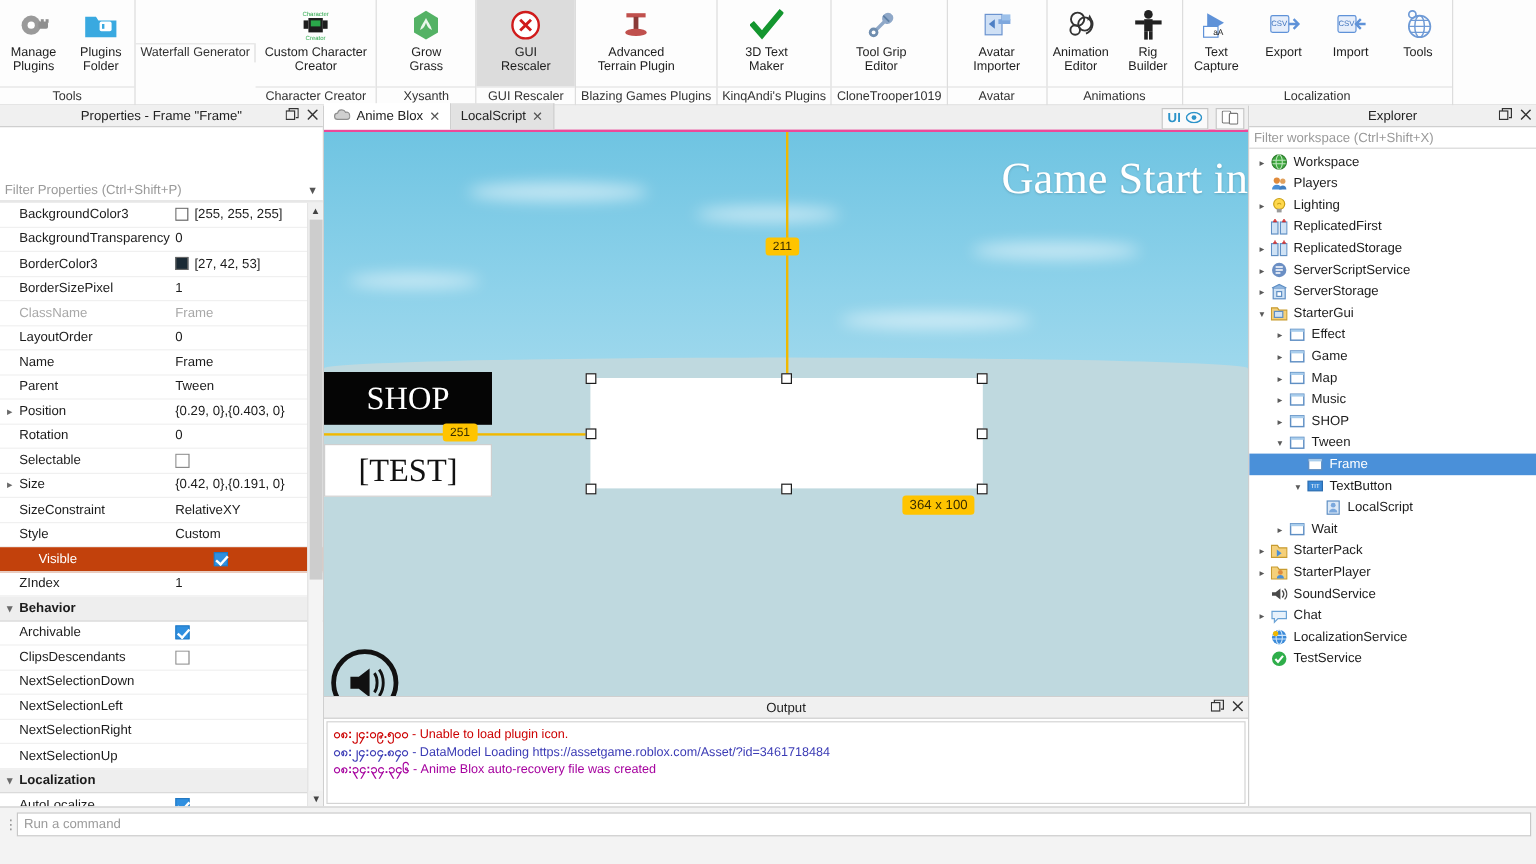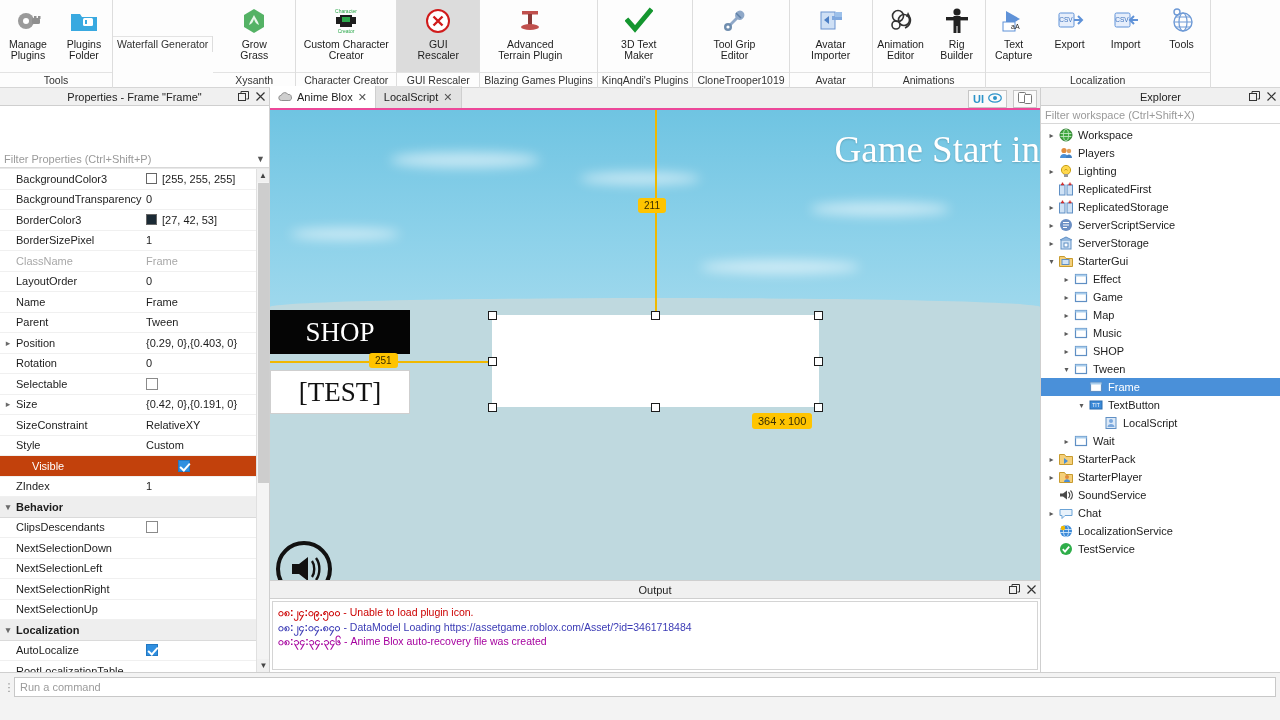--- a/index.html
+++ b/index.html
@@ -292,49 +292,49 @@
             <span class="tool-txt"><span>Plugins</span><br><span>Folder</span></span>
           </div>
         </div>
         <div class="rg-label">Tools</div>
       </div>
       <div class="ribbon-group">
         <div class="rg-label">Waterfall Generator</div>
       </div>
       <div class="ribbon-group">
         <div class="rg-items">
-          <div class="tool-btn wide">
-            <span class="tool-ico">
-              <svg width="28" height="28" viewBox="0 0 28 28">
-                <path d="M14 2l10 6v12l-10 6-10-6V8z" fill="#54b265"></path>
-                <path d="M14 8c-2 4-4 6-5 10 3-1 4-3 5-6 1 3 2 5 5 6-1-4-3-6-5-10z" fill="#e8f6ea"></path>
-              </svg>
-            </span>
-            <span class="tool-txt"><span>Grow</span><br><span>Grass</span></span>
-          </div>
-        </div>
-        <div class="rg-label">Xysanth</div>
-      </div>
-      <div class="ribbon-group">
-        <div class="rg-items">
           <div class="tool-btn xwide">
             <span class="tool-ico">
               <svg width="28" height="28" viewBox="0 0 28 28">
                 <text x="14" y="6" font-size="5" fill="#2aa84a" text-anchor="middle" font-family="sans-serif">Character</text>
                 <rect x="8" y="8" width="12" height="12" fill="#1d1d1d"></rect>
                 <rect x="10" y="10" width="8" height="5" fill="#2aa84a"></rect>
                 <rect x="4" y="10" width="4" height="7" fill="#1d1d1d"></rect>
                 <rect x="20" y="10" width="4" height="7" fill="#1d1d1d"></rect>
                 <text x="14" y="26" font-size="5" fill="#2aa84a" text-anchor="middle" font-family="sans-serif">Creator</text>
               </svg>
             </span>
             <span class="tool-txt"><span>Custom Character</span><br><span>Creator</span></span>
           </div>
         </div>
         <div class="rg-label">Character Creator</div>
+      </div>
+      <div class="ribbon-group">
+        <div class="rg-items">
+          <div class="tool-btn wide">
+            <span class="tool-ico">
+              <svg width="28" height="28" viewBox="0 0 28 28">
+                <path d="M14 2l10 6v12l-10 6-10-6V8z" fill="#54b265"></path>
+                <path d="M14 8c-2 4-4 6-5 10 3-1 4-3 5-6 1 3 2 5 5 6-1-4-3-6-5-10z" fill="#e8f6ea"></path>
+              </svg>
+            </span>
+            <span class="tool-txt"><span>Grow</span><br><span>Grass</span></span>
+          </div>
+        </div>
+        <div class="rg-label">Xysanth</div>
       </div>
       <div class="ribbon-group">
         <div class="rg-items">
           <div class="tool-btn wide selected">
             <span class="tool-ico">
               <svg width="28" height="28" viewBox="0 0 28 28">
                 <circle cx="14" cy="14" r="11" fill="#fff" stroke="#d01b1b" stroke-width="2"></circle>
                 <path d="M9.5 9.5l9 9M18.5 9.5l-9 9" stroke="#d01b1b" stroke-width="2.4"></path>
               </svg>
             </span>
@@ -614,20 +614,27 @@
           <div class="prop-row">
             <span class="arrow"></span>
             <span class="prop-name">ZIndex</span>
             <span class="prop-val">
               <span class="">1</span>
             </span>
           </div>
           <div class="prop-row section">
             <span class="arrow">▾</span>
             <span class="prop-name">Behavior</span>
+          </div>
+          <div class="prop-row">
+            <span class="arrow"></span>
+            <span class="prop-name">Archivable</span>
+            <span class="prop-val">
+              <span class="cbox on"></span>
+            </span>
           </div>
           <div class="prop-row">
             <span class="arrow"></span>
             <span class="prop-name">ClipsDescendants</span>
             <span class="prop-val">
               <span class="cbox"></span>
             </span>
           </div>
           <div class="prop-row">
             <span class="arrow"></span>

